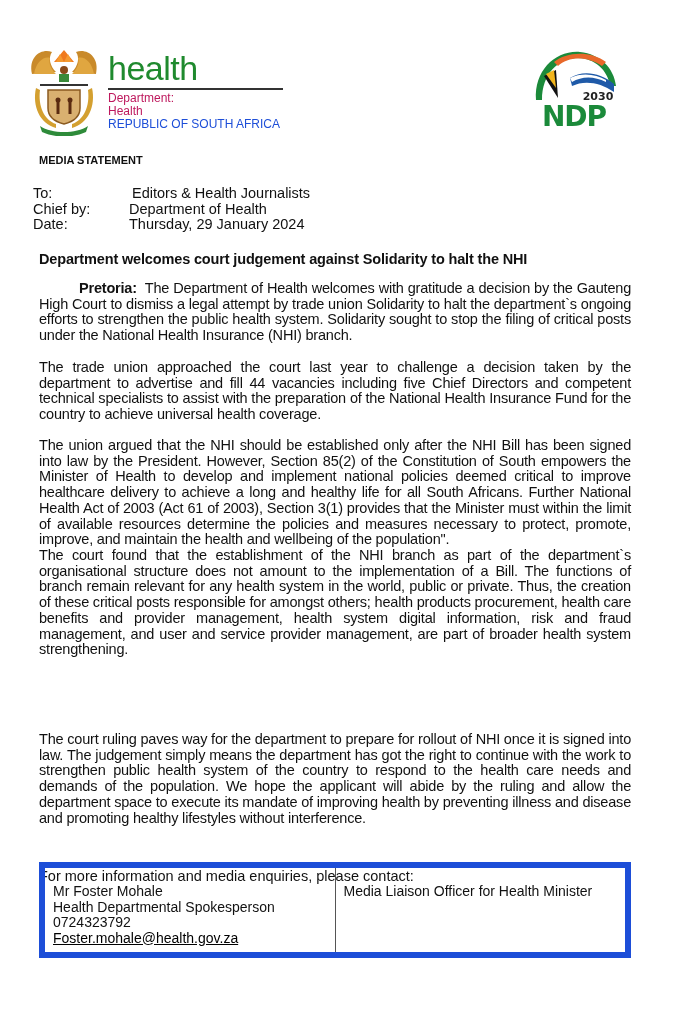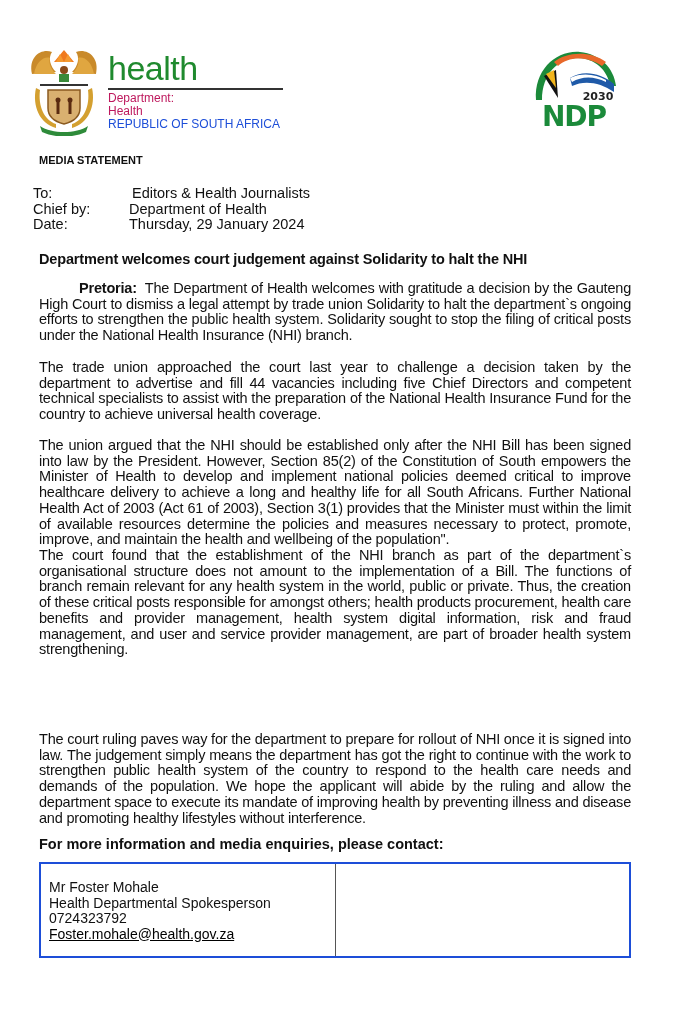--- a/index.html
+++ b/index.html
@@ -32,25 +32,25 @@
       left: 39px; width: 592px; font-size: 14.5px; line-height: 15.7px;
       text-align: justify; letter-spacing: -0.2px;
     }
     .p1 { top: 281px; }
     .p2 { top: 360px; }
     .p3 { top: 438px; }
     .p4 { top: 548px; }
     .p5 { top: 732px; }
     .para b { font-weight: bold; margin-left: 40px; }
 
-    .contact-heading { left: 39px; top: 836px; font-size: 14.5px; font-weight: bold; }
+    .contact-heading { left: 39px; top: 868px; font-size: 14.5px; font-weight: normal; }
 
     .contact-table {
       left: 39px; top: 862px; width: 592px; height: 96px;
-      border: 2px solid #1d4ed8; display: flex; box-sizing: border-box;
+      border: 6px solid #1d4ed8; display: flex; box-sizing: border-box;
     }
     .contact-cell { flex: 1; padding: 16px 0 0 8px; font-size: 14px; line-height: 15.5px; }
     .contact-cell + .contact-cell { border-left: 1px solid #555; }
     .contact-cell a { color: #000000; text-decoration: underline; }
   </style>
 </head>
 <body>
 
 <div class="abs coat">
   <svg width="76" height="92" viewBox="0 0 76 92">
@@ -128,14 +128,15 @@
 <div class="abs contact-heading">For more information and media enquiries, please contact:</div>
 
 <div class="abs contact-table">
   <div class="contact-cell">
     <div>Mr Foster Mohale</div>
     <div>Health Departmental Spokesperson</div>
     <div>0724323792</div>
     <div><a href="mailto:Foster.mohale@health.gov.za">Foster.mohale@health.gov.za</a></div>
   </div>
   <div class="contact-cell">
+    <div>Media Liaison Officer for Health Minister</div>
   </div>
 </div>
 
 </body></html>

